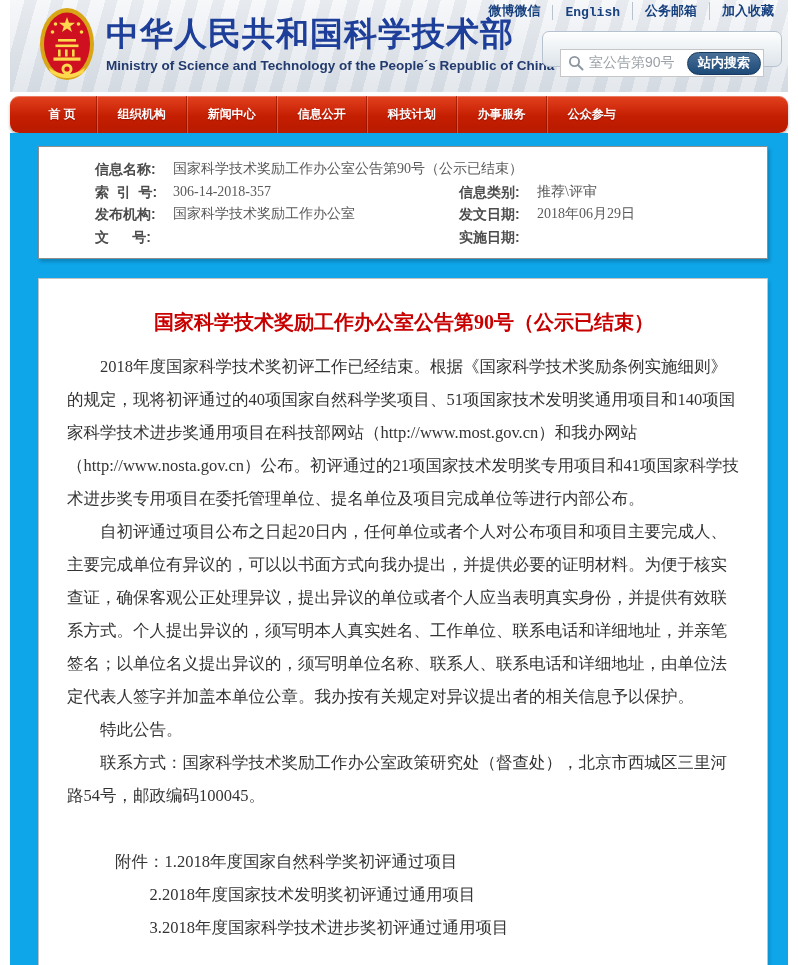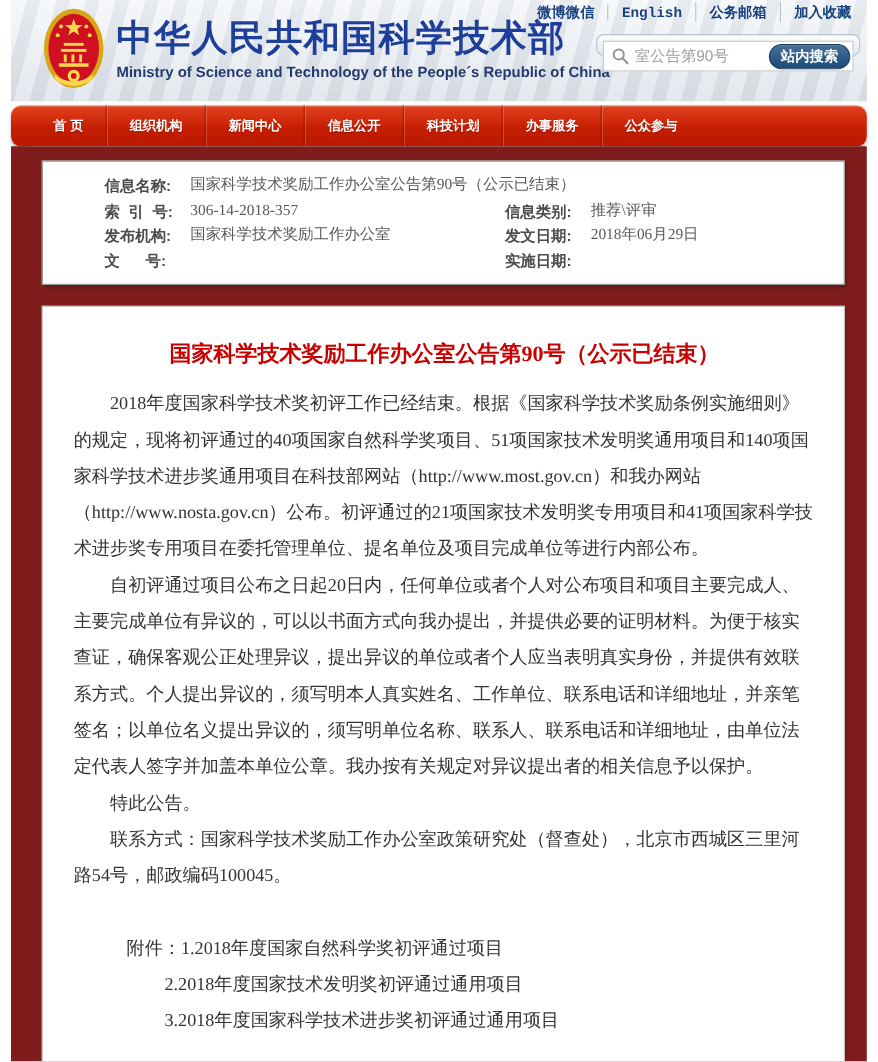--- a/index.html
+++ b/index.html
@@ -14,21 +14,21 @@
   
   .header {
     position:relative; height:92px;
     background:
       repeating-linear-gradient(105deg, rgba(255,255,255,0.28) 0 14px, rgba(190,198,208,0.22) 14px 26px),
       linear-gradient(#f3f5f8, #d9dfe6);
     overflow:hidden;
   }
   .top-links {
     position:absolute; top:2px; right:2px;
-    display:flex; align-items:center;
+    display:flex; align-items:flex-end;
     font-size:13px; font-weight:bold; color:#17407e;
   }
   .top-links a {
     color:#17407e; text-decoration:none; padding:0 12px;
     border-left:1px solid #b9c3ce;
   }
   .top-links a:first-child { border-left:none; }
   .top-links a.lang { font-family:"Liberation Mono", monospace; }
 
   .emblem { position:absolute; left:28px; top:6px; }
@@ -39,21 +39,21 @@
   }
   .site-subtitle {
     font-size:13.5px; font-weight:bold; color:#223a6e; margin-top:4px; white-space:nowrap;
   }
 
   .search-wrap {
     position:absolute; right:6px; top:31px;
     width:240px; height:20px;
     border:1px solid #b6c2cf; border-radius:7px;
     background:linear-gradient(#fdfefe, #dde4ea);
-    padding:5px; box-shadow:inset 0 1px 1px rgba(255,255,255,0.8);
+    padding:17px; box-shadow:inset 0 1px 1px rgba(255,255,255,0.8);
   }
   .search-inner {
     height:28px; background:#fff; border:1px solid #c6c6c6;
     display:flex; align-items:center;
   }
   .search-icon { flex:0 0 auto; margin:0 5px 0 7px; display:flex; }
   .search-input {
     flex:1 1 auto; min-width:0; border:none; outline:none;
     font-size:14px; color:#9aa0a6; background:transparent;
     font-family:"Liberation Sans", sans-serif;
@@ -78,21 +78,21 @@
     color:#fff; text-decoration:none; font-size:12px; font-weight:bold;
     padding:0 20.5px; line-height:37px; white-space:nowrap;
     border-right:1px solid rgba(140,18,0,0.65);
     box-shadow:1px 0 0 rgba(255,255,255,0.25);
     text-shadow:0 1px 1px rgba(120,10,0,0.5);
   }
   .nav a:last-child { border-right:none; box-shadow:none; }
 
   
   .page-body {
-    background:#7f1d1d; height:832px; overflow:hidden;
+    background:#0ea5e9; height:832px; overflow:hidden;
     padding:13px 20px 0 28px;
   }
 
   .info-box {
     background:#fff; border:1px solid #8f8f8f;
     box-shadow:2px 3px 3px rgba(0,0,0,0.18);
     padding:11px 0 10px;
   }
   .info-row { display:flex; line-height:22.5px; font-size:14px; }
   .info-cell { flex:1 1 50%; display:flex; }

